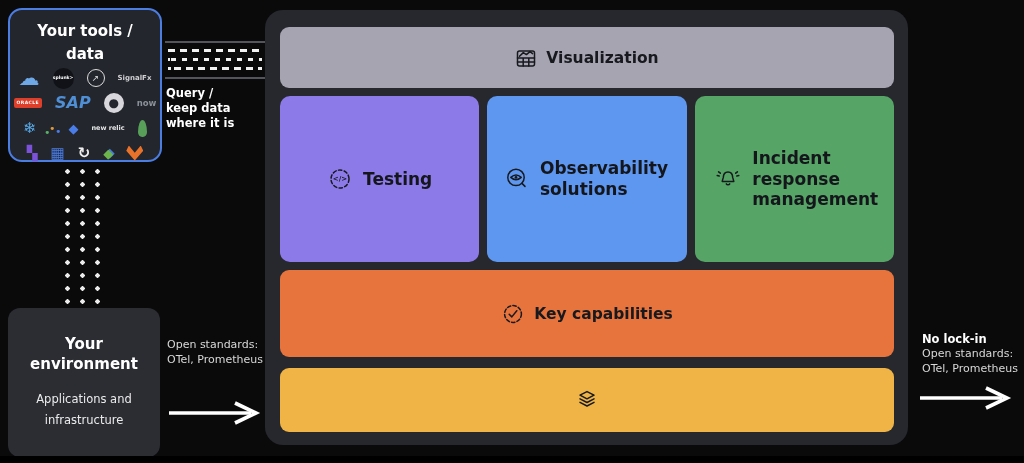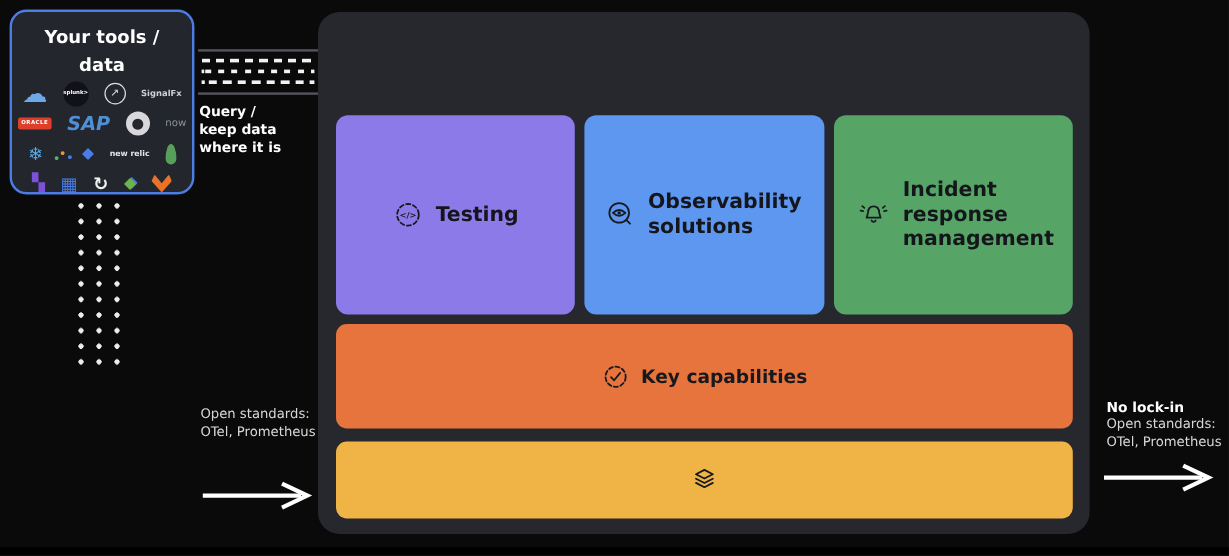--- a/index.html
+++ b/index.html
@@ -25,21 +25,21 @@
   .lg-splunk{width:21px;height:21px;border-radius:50%;background:#101218;color:#fff;
     font-size:4.5px;font-weight:bold;}
   .lg-gauge{width:16px;height:16px;border:1.5px solid #dcdcdc;border-radius:50%;
     color:#dcdcdc;font-size:9px;}
   .lg-signalfx{color:#cfcfd4;font-size:7px;font-weight:600;}
   .lg-oracle{background:#dd3f2b;color:#fff;font-size:4.5px;font-weight:bold;
     padding:3px 3px;border-radius:2px;letter-spacing:.4px;}
   .lg-sap{color:#4e8fd6;font-size:16px;font-weight:bold;font-style:italic;}
   .lg-github{width:20px;height:20px;border-radius:50%;background:#d8d8dc;
     color:#23262c;font-size:12px;}
-  .lg-servicenow{color:#8a9198;font-size:8.5px;font-weight:400;}
+  .lg-servicenow{color:#8a9198;font-size:8.5px;font-weight:700;}
   .lg-snowflake{font-size:15px;color:#58a9e8;}
   .lg-dots{font-size:11px;color:#e09a3e;text-shadow:6px 3px 0 #4a7de8,-5px 4px 0 #58b368;}
   .lg-jira{font-size:13px;color:#4a7de8;}
   .lg-newrelic{color:#e8e8ea;font-size:6.5px;font-weight:600;}
   .lg-mongodb{width:9px;height:17px;background:#58a05a;border-radius:50% 50% 45% 45%/70% 70% 30% 30%;}
   .lg-pixel{font-size:14px;color:#7b52d8;}
   .lg-grid{font-size:15px;color:#4a7de8;}
   .lg-swirl{font-size:15px;font-weight:bold;color:#f0f0f0;}
   .lg-cube{font-size:13px;color:#6bb54a;text-shadow:1.5px -1.5px 0 #4a7dd8;}
   .lg-gitlab{width:17px;height:15px;background:#e8722a;
@@ -144,32 +144,44 @@
   <div class="abs query-label">
     <div>Query /</div>
     <div>keep data</div>
     <div>where it is</div>
   </div>
 
   <div class="abs dot-col c1"></div>
   <div class="abs dot-col c2"></div>
   <div class="abs dot-col c3"></div>
 
+  <div class="abs env-box">
+    <div class="env-title">Your environment</div>
+    <div class="env-sub">Applications and infrastructure</div>
+  </div>
 
   <div class="abs side-label send-label">
     <div class="reg">Open standards:</div>
     <div class="reg">OTel, Prometheus</div>
   </div>
   <svg class="abs arrow arrow-left" width="96" height="24" viewBox="0 0 96 24">
     <path d="M2 12 H84" stroke="#ffffff" stroke-width="3.6"></path>
     <path d="M68 2 L89 12 L68 22" fill="none" stroke="#ffffff" stroke-width="3.6"></path>
   </svg>
 
   <div class="abs main-box">
 
+    <div class="abs bar viz" style="background: rgb(165, 164, 176);">
+      <svg class="icon" width="22" height="22" viewBox="0 0 22 22">
+        <rect x="2.5" y="4" width="17" height="15" rx="2"></rect>
+        <path d="M2.5 11 H19.5 M2.5 15 H19.5 M8.2 11 V19 M13.8 11 V19"></path>
+        <path d="M4.5 9.2 L8.3 5.6 L11.4 7.6 L15 4.6 L17.6 6.6"></path>
+      </svg>
+      <span class="bar-label">Visualization</span>
+    </div>
 
     <div class="abs cards">
       <div class="card" style="background: rgb(141, 122, 233);">
         <svg class="icon" width="26" height="26" viewBox="0 0 26 26">
           <circle cx="13" cy="13" r="9" stroke-dasharray="3.4 2.4"></circle>
           <text x="13" y="15.4" font-size="7" font-weight="bold" text-anchor="middle" fill="#17191e" stroke="none">&lt;/&gt;</text>
         </svg>
         <span class="card-label">Testing</span>
       </div>
       <div class="card" style="background: rgb(94, 151, 240);">

